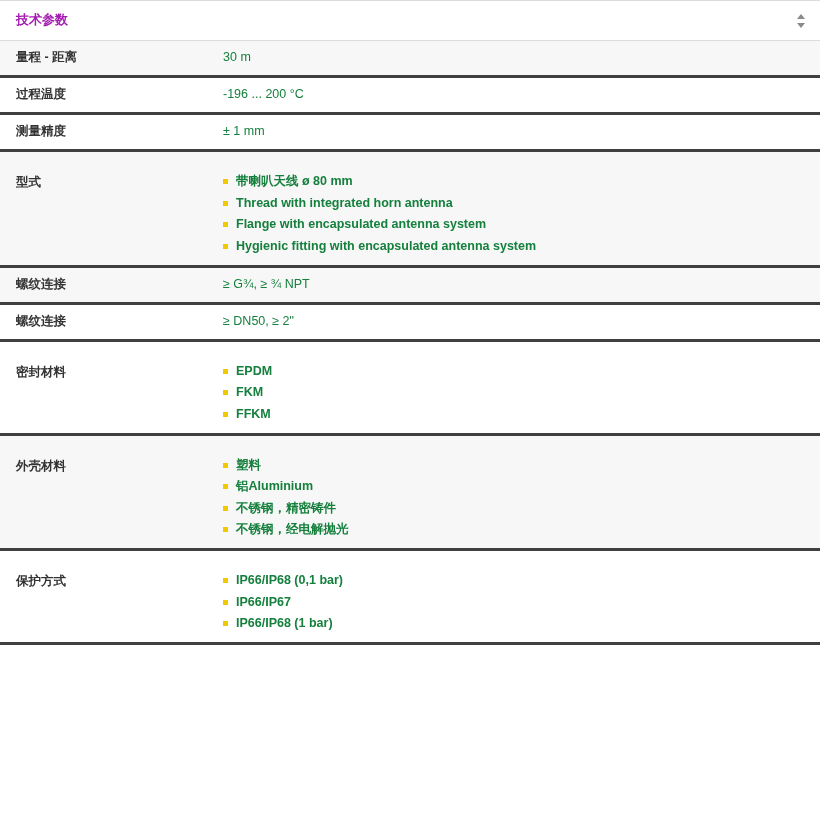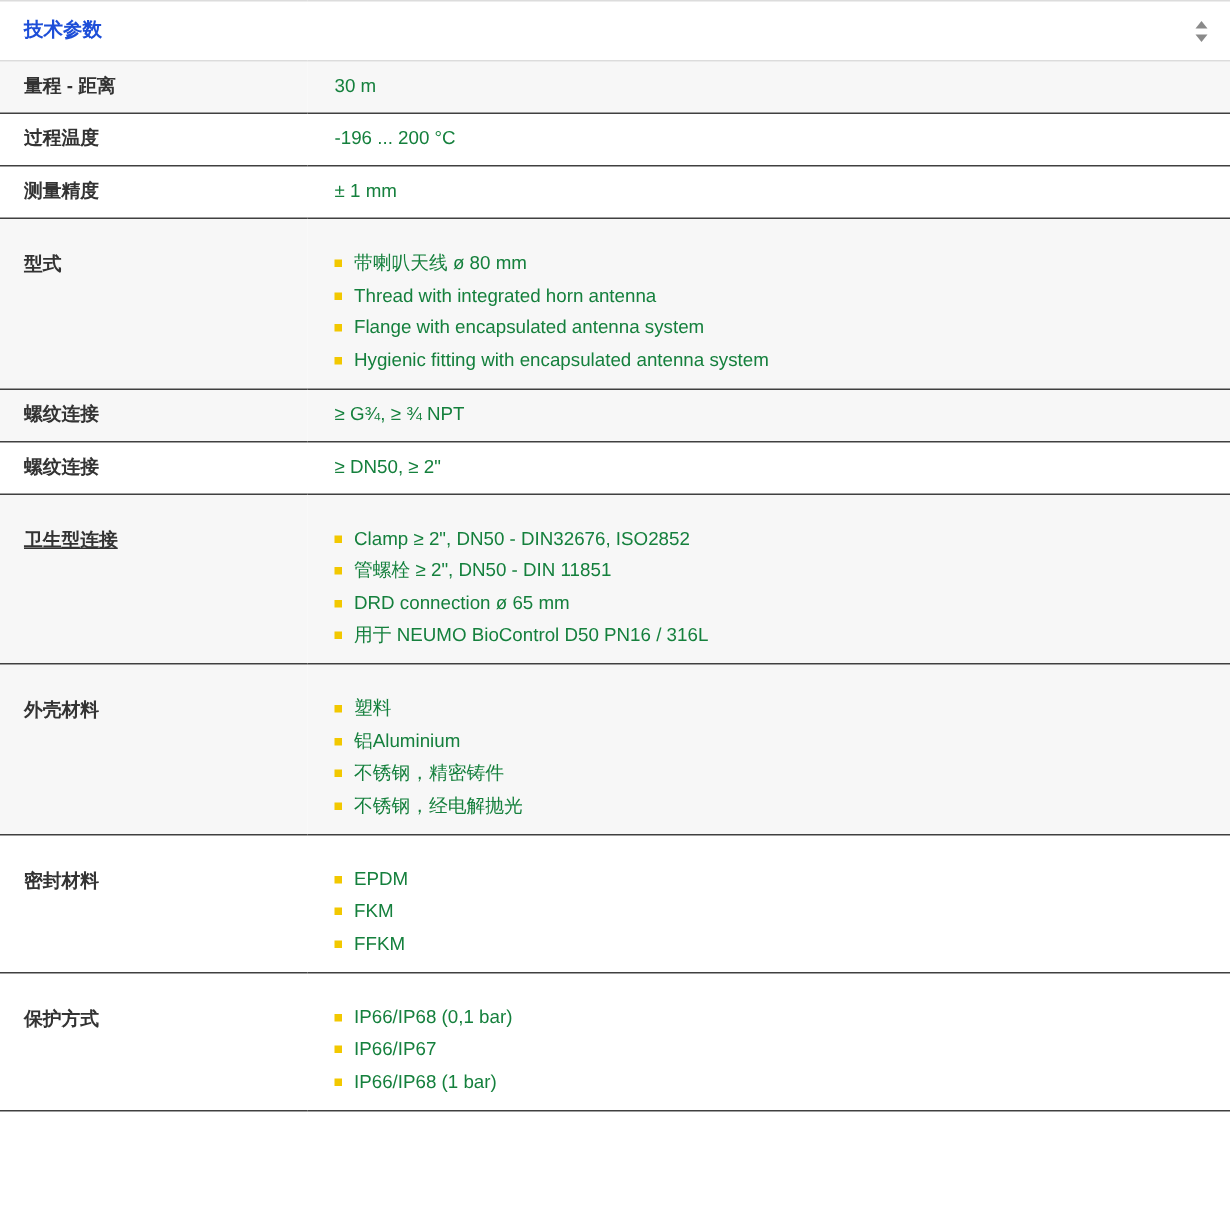--- a/index.html
+++ b/index.html
@@ -26,41 +26,41 @@
   .header-row td {
     border-top: 1px solid #dcdcdc;
     border-bottom: 1px solid #dcdcdc;
     padding: 10px 16px 11px 16px;
     background: #ffffff;
     vertical-align: middle;
   }
   .header-title {
     font-weight: bold;
     font-size: 13px;
-    color: #1d4ed8;
+    color: #a21caf;
     display: inline-block;
   }
   .sort-cell {
     position: relative;
   }
   .sort-icon {
     position: absolute;
     right: 14px;
     top: 50%;
     transform: translateY(-50%);
     width: 10px;
     height: 16px;
     display: inline-block;
     line-height: 0;
     color: #888888;
   }
   .sort-icon svg { display: block; }
 
   tr.data-row td {
-    border-bottom: 1px solid #404040;
+    border-bottom: 3px solid #404040;
     vertical-align: top;
     padding: 8px 16px 9px 16px;
   }
   tr.data-row.shaded td {
     background: #f7f7f7;
   }
   tr.data-row td.label {
     font-weight: bold;
     color: #333333;
     padding-left: 16px;
@@ -75,20 +75,21 @@
     padding-bottom: 11px;
   }
   .single-value {
     display: block;
     line-height: 16px;
   }
   ul.bullets {
     margin: 0;
     padding: 0;
     list-style: none;
+    font-weight: bold;
   }
   ul.bullets li {
     position: relative;
     padding-left: 13px;
     line-height: 15px;
     margin-bottom: 6.5px;
   }
   ul.bullets li:last-child {
     margin-bottom: 0;
   }
@@ -161,53 +162,42 @@
         <td class="value">
           <span class="single-value">≥ G¾, ≥ ¾ NPT</span>
         </td>
       </tr>
       <tr class="data-row">
         <td class="label"><span>螺纹连接</span></td>
         <td class="value">
           <span class="single-value">≥ DN50, ≥ 2"</span>
         </td>
       </tr>
-      <tr class="data-row shaded tall">
-        <td class="label"><span class="label-underline">卫生型连接</span></td>
-        <td class="value">
-          <ul class="bullets">
-            <li>Clamp ≥ 2", DN50 - DIN32676, ISO2852</li>
-            <li>管螺栓 ≥ 2", DN50 - DIN 11851</li>
-            <li>DRD connection ø 65 mm</li>
-            <li>用于 NEUMO BioControl D50 PN16 / 316L</li>
+      <tr class="data-row tall">
+        <td class="label"><span>密封材料</span></td>
+        <td class="value">
+          <ul class="bullets">
+            <li>EPDM</li>
+            <li>FKM</li>
+            <li>FFKM</li>
           </ul>
         </td>
       </tr>
       <tr class="data-row shaded tall">
         <td class="label"><span>外壳材料</span></td>
         <td class="value">
           <ul class="bullets">
             <li>塑料</li>
             <li>铝Aluminium</li>
             <li>不锈钢，精密铸件</li>
             <li>不锈钢，经电解抛光</li>
           </ul>
         </td>
       </tr>
       <tr class="data-row tall">
-        <td class="label"><span>密封材料</span></td>
-        <td class="value">
-          <ul class="bullets">
-            <li>EPDM</li>
-            <li>FKM</li>
-            <li>FFKM</li>
-          </ul>
-        </td>
-      </tr>
-      <tr class="data-row tall">
         <td class="label"><span>保护方式</span></td>
         <td class="value">
           <ul class="bullets">
             <li>IP66/IP68 (0,1 bar)</li>
             <li>IP66/IP67</li>
             <li>IP66/IP68 (1 bar)</li>
           </ul>
         </td>
       </tr>
     </tbody>

